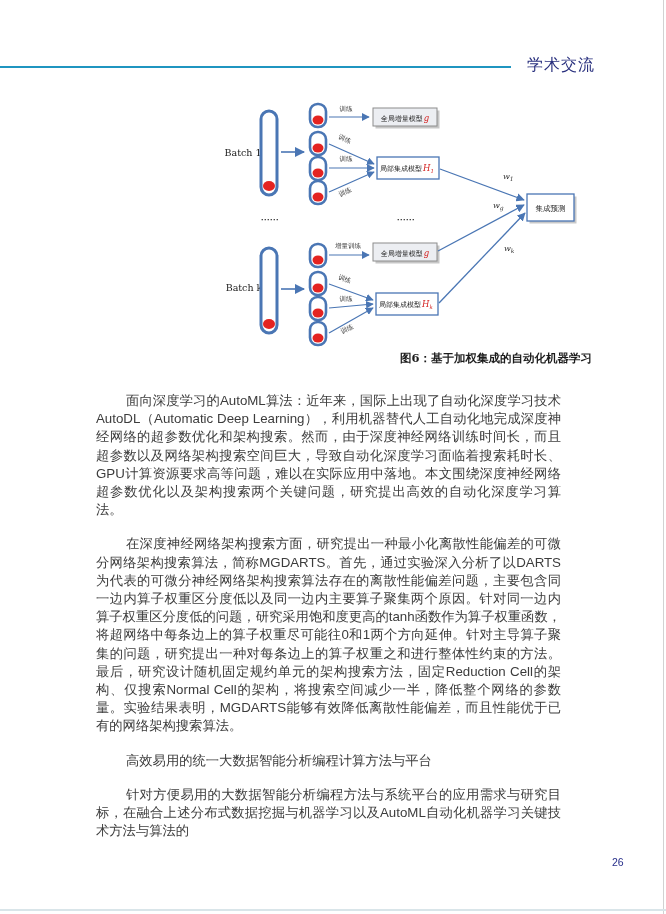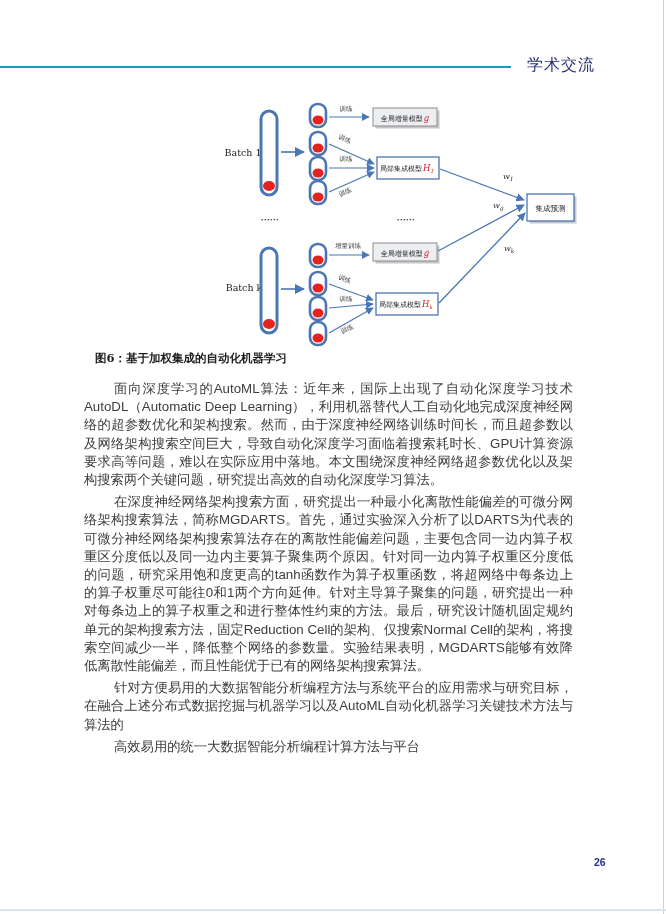--- a/index.html
+++ b/index.html
@@ -15,36 +15,36 @@
   
   .header-rule{position:absolute;left:0;top:66px;width:511px;height:2px;background:#1f95c0;}
   .header-title{
     position:absolute;left:527px;top:55px;width:110px;
     font-size:16px;font-weight:normal;letter-spacing:1px;color:#272e7d;
   }
 
   
   .figure-wrap{position:absolute;left:185px;top:95px;width:400px;height:262px;}
   .fig-caption{
-    position:absolute;left:95px;top:351px;width:497px;text-align:left;
+    position:absolute;left:95px;top:351px;width:497px;text-align:right;
     font-family:"DejaVu Serif","Liberation Serif",serif;
     font-size:11.5px;font-weight:bold;color:#1c1c1c;
   }
 
   
   .article{
     position:absolute;left:80px;top:376px;width:497px;
     font-size:13.3px;line-height:18.2px;color:#3c3c3c;
     text-align:justify;text-justify:inter-ideograph;
   }
-  .article p{margin:4px;text-indent:30px;}
+  .article p{margin:16px;text-indent:30px;}
 
   .page-number{
-    position:absolute;left:594px;top:856px;
-    font-size:10.5px;font-weight:bold;color:#272e8a;
+    position:absolute;left:612px;top:856px;
+    font-size:10.5px;font-weight:normal;color:#272e8a;
   }
 
   
   .t-serif{font-family:"DejaVu Serif","Liberation Serif",serif;fill:#222222;}
   .t-label{font-family:"Liberation Sans","DejaVu Sans",sans-serif;fill:#333333;}
   .t-box{font-family:"Liberation Sans","DejaVu Sans",sans-serif;fill:#1a1a1a;}
   .t-sym{font-family:"DejaVu Serif","Liberation Serif",serif;font-style:italic;fill:#d42423;}
   .t-w{font-family:"DejaVu Serif","Liberation Serif",serif;font-style:italic;fill:#333333;}
   .capsule{fill:#ffffff;stroke:#4a76b4;}
   .dot{fill:#e42320;}
@@ -144,17 +144,17 @@
   <text x="308" y="113"><tspan class="t-w" font-size="8">w</tspan><tspan class="t-w" font-size="6" dy="2">g</tspan></text>
   <text x="319" y="156"><tspan class="t-w" font-size="8">w</tspan><tspan class="t-w" font-size="6" dy="2">k</tspan></text>
 </svg>
 </div>
 
 <div class="fig-caption">图6：基于加权集成的自动化机器学习</div>
 
 <div class="article">
   <p>面向深度学习的AutoML算法：近年来，国际上出现了自动化深度学习技术AutoDL（Automatic Deep Learning），利用机器替代人工自动化地完成深度神经网络的超参数优化和架构搜索。然而，由于深度神经网络训练时间长，而且超参数以及网络架构搜索空间巨大，导致自动化深度学习面临着搜索耗时长、GPU计算资源要求高等问题，难以在实际应用中落地。本文围绕深度神经网络超参数优化以及架构搜索两个关键问题，研究提出高效的自动化深度学习算法。</p>
   <p>在深度神经网络架构搜索方面，研究提出一种最小化离散性能偏差的可微分网络架构搜索算法，简称MGDARTS。首先，通过实验深入分析了以DARTS为代表的可微分神经网络架构搜索算法存在的离散性能偏差问题，主要包含同一边内算子权重区分度低以及同一边内主要算子聚集两个原因。针对同一边内算子权重区分度低的问题，研究采用饱和度更高的tanh函数作为算子权重函数，将超网络中每条边上的算子权重尽可能往0和1两个方向延伸。针对主导算子聚集的问题，研究提出一种对每条边上的算子权重之和进行整体性约束的方法。最后，研究设计随机固定规约单元的架构搜索方法，固定Reduction Cell的架构、仅搜索Normal Cell的架构，将搜索空间减少一半，降低整个网络的参数量。实验结果表明，MGDARTS能够有效降低离散性能偏差，而且性能优于已有的网络架构搜索算法。</p>
+  <p>高效易用的统一大数据智能分析编程计算方法与平台</p>
   <p>针对方便易用的大数据智能分析编程方法与系统平台的应用需求与研究目标，在融合上述分布式数据挖掘与机器学习以及AutoML自动化机器学习关键技术方法与算法的</p>
-  <p>高效易用的统一大数据智能分析编程计算方法与平台</p>
 </div>
 
 <div class="page-number">26</div>
 
 </body></html>

